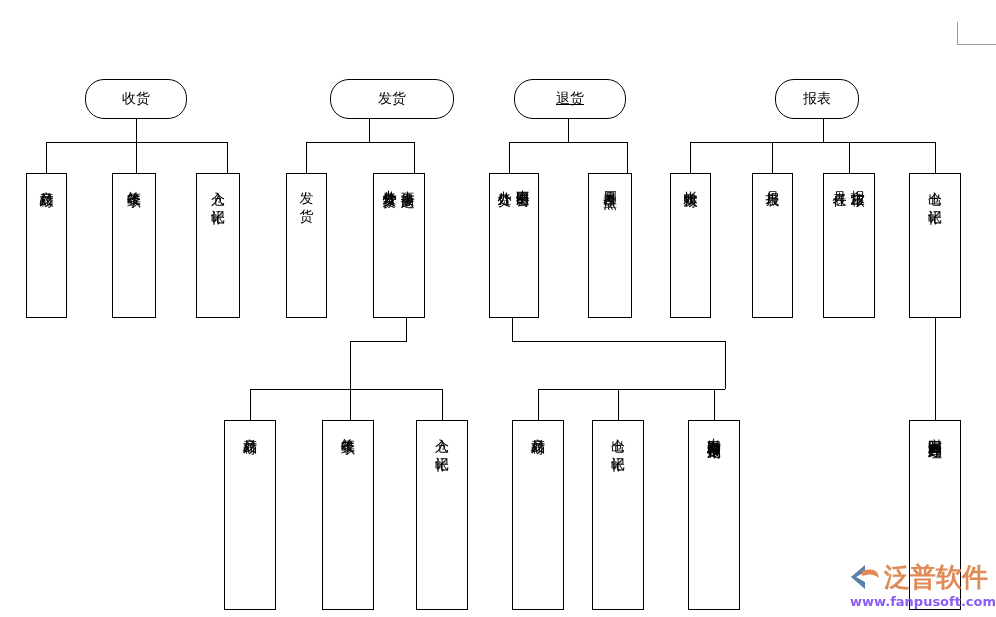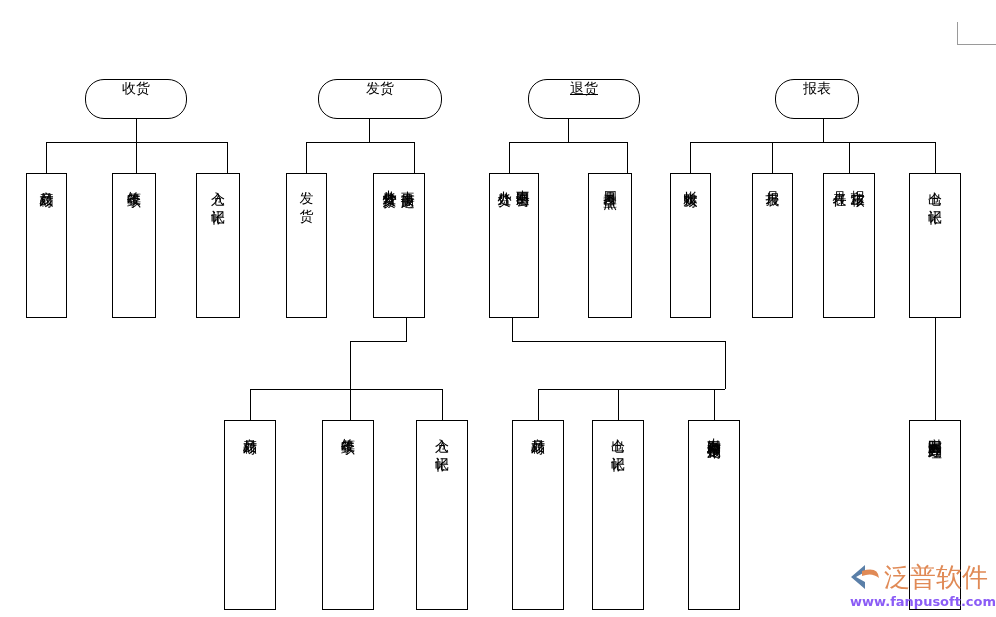--- a/index.html
+++ b/index.html
@@ -51,21 +51,21 @@
   .node .label {
     font-size: 14px;
     line-height: 1.22;
     color: #000000;
     white-space: pre-line;
     text-align: center;
     font-family: "DejaVu Sans", "Liberation Sans", sans-serif;
   }
   
   .node.h {
-    align-items: flex-start;
+    align-items: center;
     border-radius: 19px;
   }
   .node.h .label {
     writing-mode: horizontal-tb;
     padding: 0;
   }
   
   .node.v {
     align-items: flex-start;
     justify-content: center;
@@ -110,21 +110,21 @@
     left: 0px;
     top: 4px;
     width: 34px;
     height: 30px;
   }
   #watermark .wm-name {
     position: absolute;
     left: 36px;
     top: 2px;
     font-size: 26px;
-    font-weight: normal;
+    font-weight: bold;
     color: #e08a56;
     letter-spacing: 0px;
     font-family: "DejaVu Sans", "Liberation Sans", sans-serif;
     white-space: nowrap;
   }
   #watermark .wm-url {
     position: absolute;
     left: 2px;
     top: 36px;
     font-size: 13px;
@@ -155,21 +155,21 @@
   <div class="node v" style="left:26px; top:173px; width:41px; height:145px;">
     <span class="label">产品核对</span>
   </div>
   <div class="node v" style="left:112px; top:173px; width:44px; height:145px;">
     <span class="label">签收手续</span>
   </div>
   <div class="node v" style="left:196px; top:173px; width:44px; height:145px;">
     <span class="label">入仓 记帐</span>
   </div>
 
-  <div class="node h" style="left:318px; top:79px; width:124px; height:40px;">
+  <div class="node h" style="left:330px; top:79px; width:124px; height:40px;">
     <span class="label">发货</span>
   </div>
   <div class="conn vline" style="left:369px; top:119px; height:23px;"></div>
   <div class="conn hline" style="left:306px; top:142px; width:108px;"></div>
   <div class="conn vline" style="left:306px; top:142px; height:31px;"></div>
   <div class="conn vline" style="left:414px; top:142px; height:31px;"></div>
 
   <div class="node v" style="left:286px; top:173px; width:41px; height:145px;">
     <span class="label">发 货</span>
   </div>
@@ -189,21 +189,21 @@
   <div class="node v" style="left:224px; top:420px; width:52px; height:190px;">
     <span class="label">产品核对</span>
   </div>
   <div class="node v" style="left:322px; top:420px; width:52px; height:190px;">
     <span class="label">签收手续</span>
   </div>
   <div class="node v" style="left:416px; top:420px; width:52px; height:190px;">
     <span class="label">入仓 记帐</span>
   </div>
 
-  <div class="node h" style="left:528px; top:79px; width:112px; height:40px;text-decoration:underline;">
+  <div class="node h" style="left:514px; top:79px; width:112px; height:40px;text-decoration:underline;">
     <span class="label">退货</span>
   </div>
   <div class="conn vline" style="left:568px; top:119px; height:23px;"></div>
   <div class="conn hline" style="left:509px; top:142px; width:118px;"></div>
   <div class="conn vline" style="left:509px; top:142px; height:31px;"></div>
   <div class="conn vline" style="left:627px; top:142px; height:31px;"></div>
 
   <div class="node v v2" style="left:489px; top:173px; width:50px; height:145px;">
     <span class="label">事退回公司
 办处货</span>

